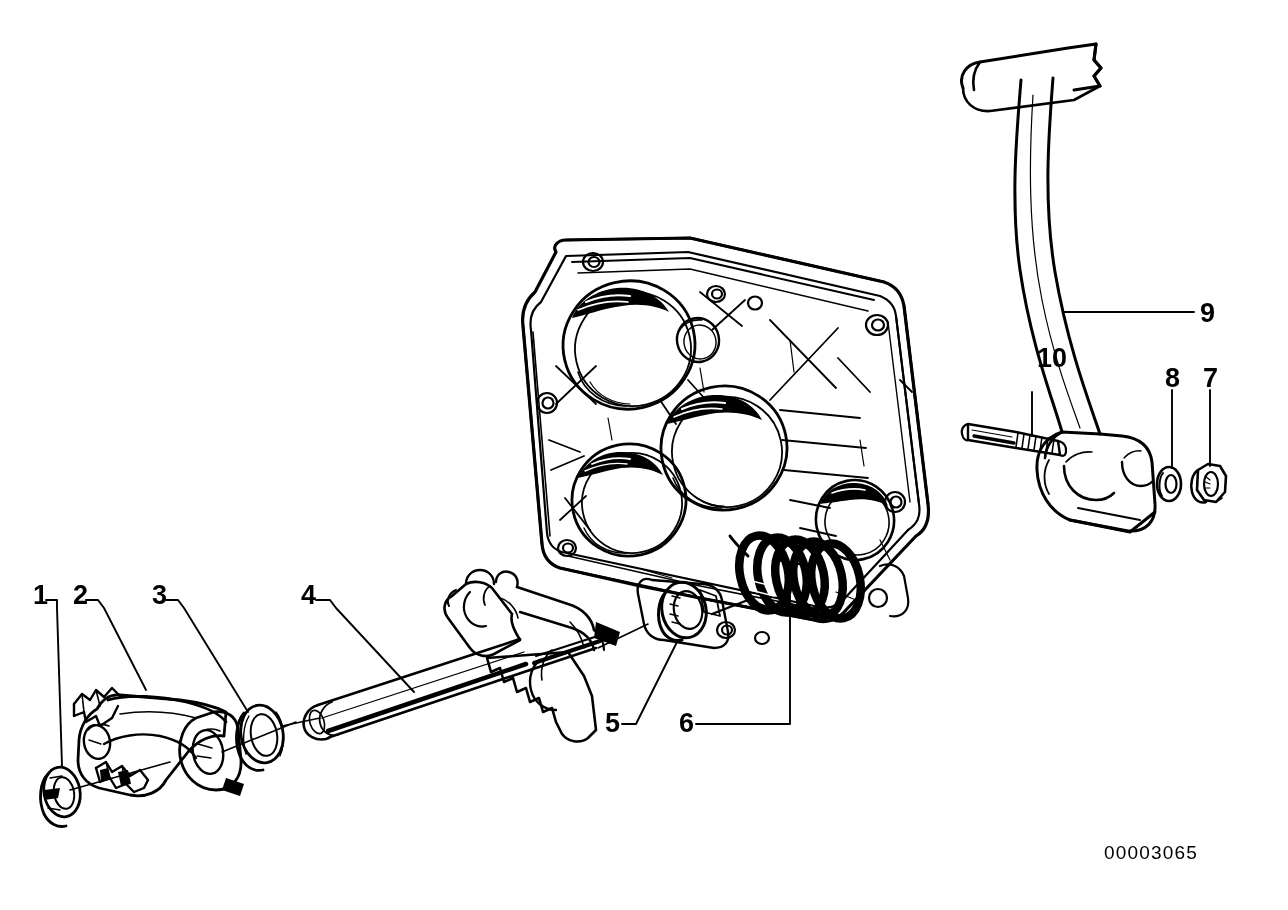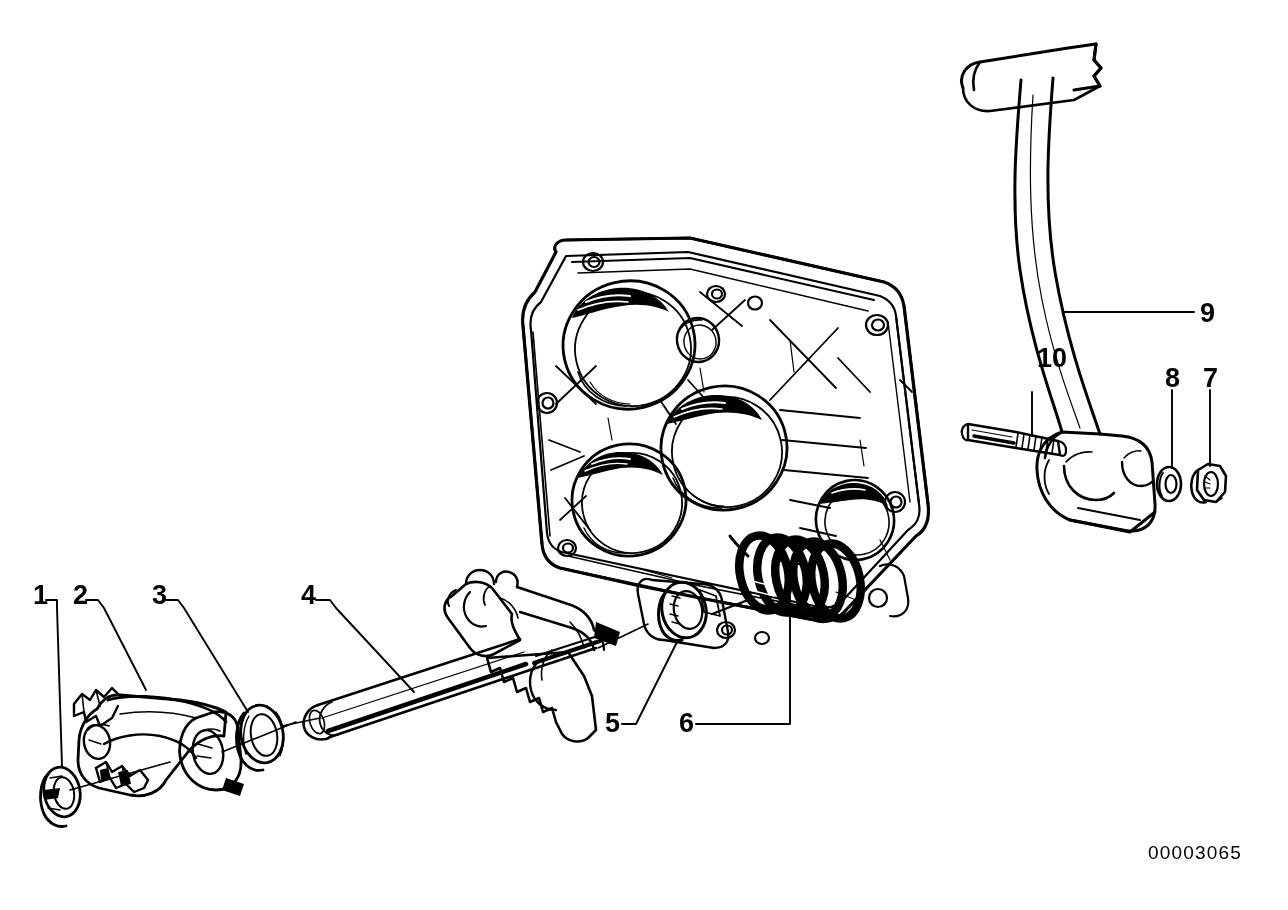--- a/index.html
+++ b/index.html
@@ -19,21 +19,20 @@
     user-select:none;
   }
   #diagram-id{
     position:absolute;
     left:1104px; top:842px;
     font-family:"Liberation Sans","DejaVu Sans",sans-serif;
     font-size:19px;
     letter-spacing:1.2px;
     color:#000;
     white-space:nowrap;
-    margin-left:44px;
   }
 </style>
 </head>
 <body>
 
 <div id="stage">
 
 <svg id="art" viewBox="0 0 1288 910" xmlns="http://www.w3.org/2000/svg">
   <rect x="0" y="0" width="1288" height="910" fill="#ffffff"></rect>
 

